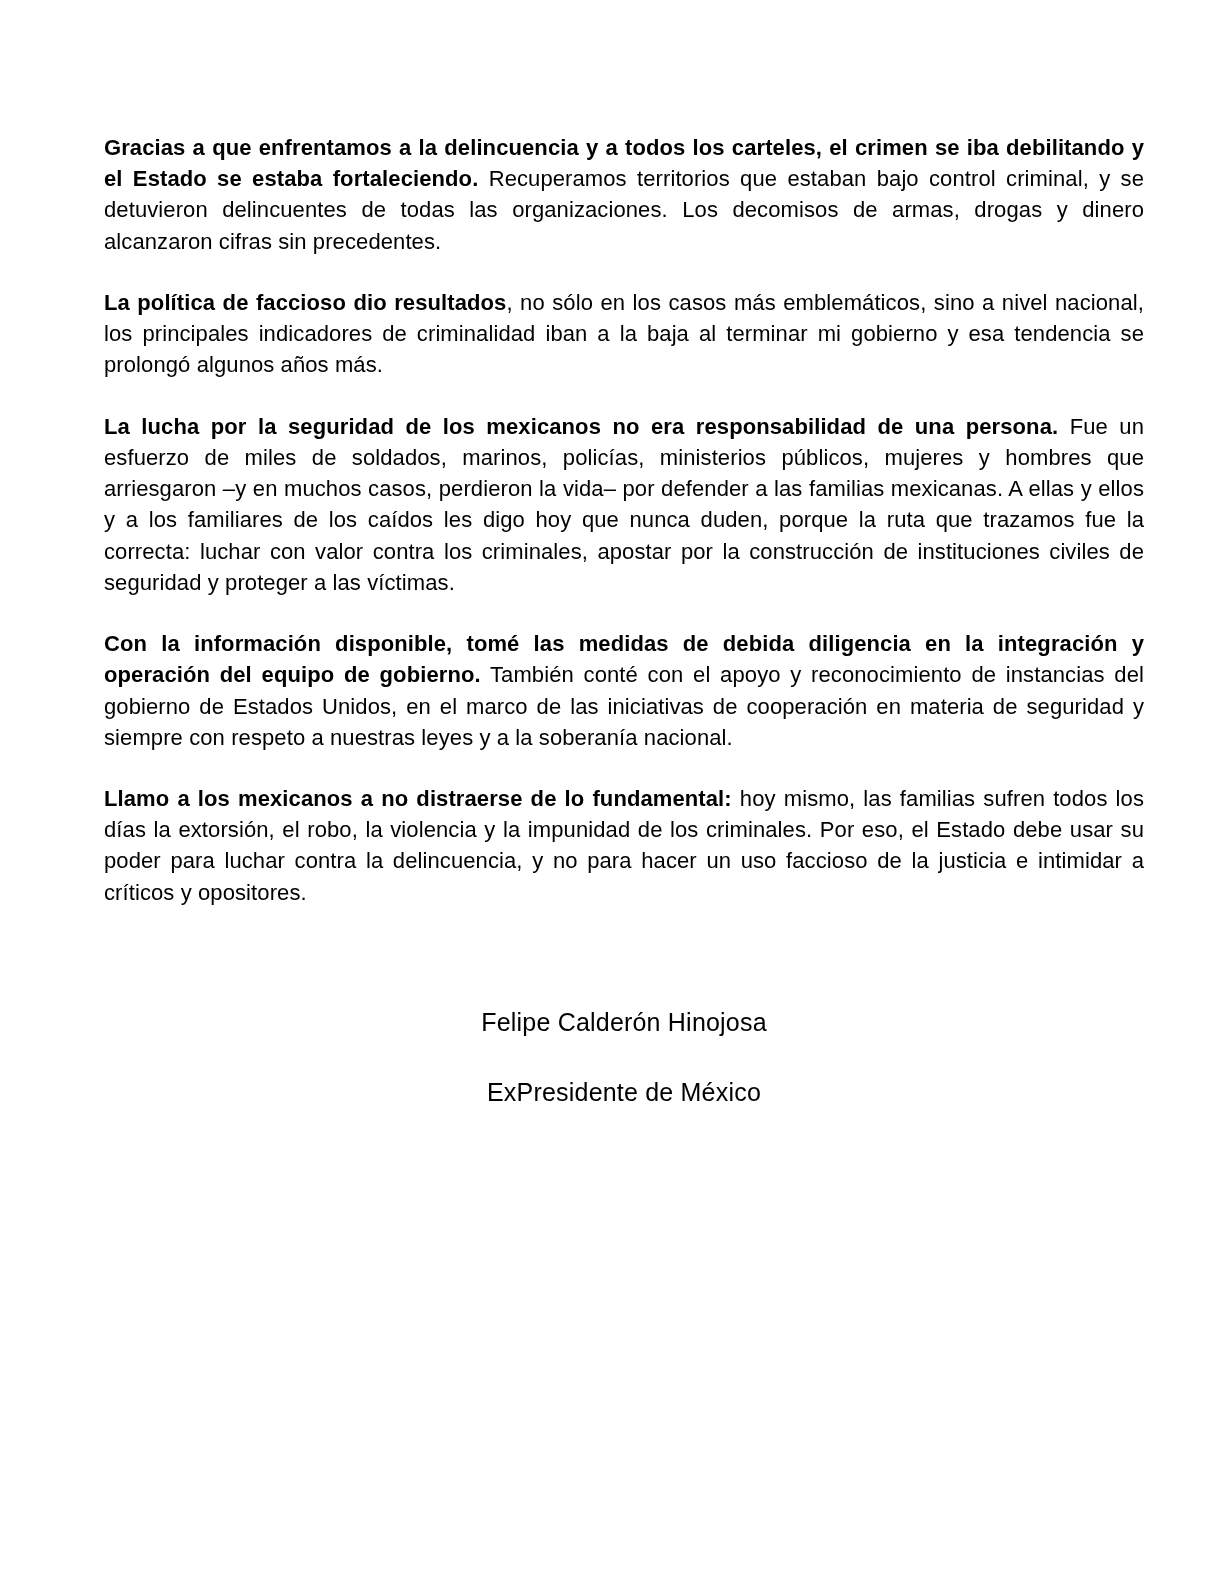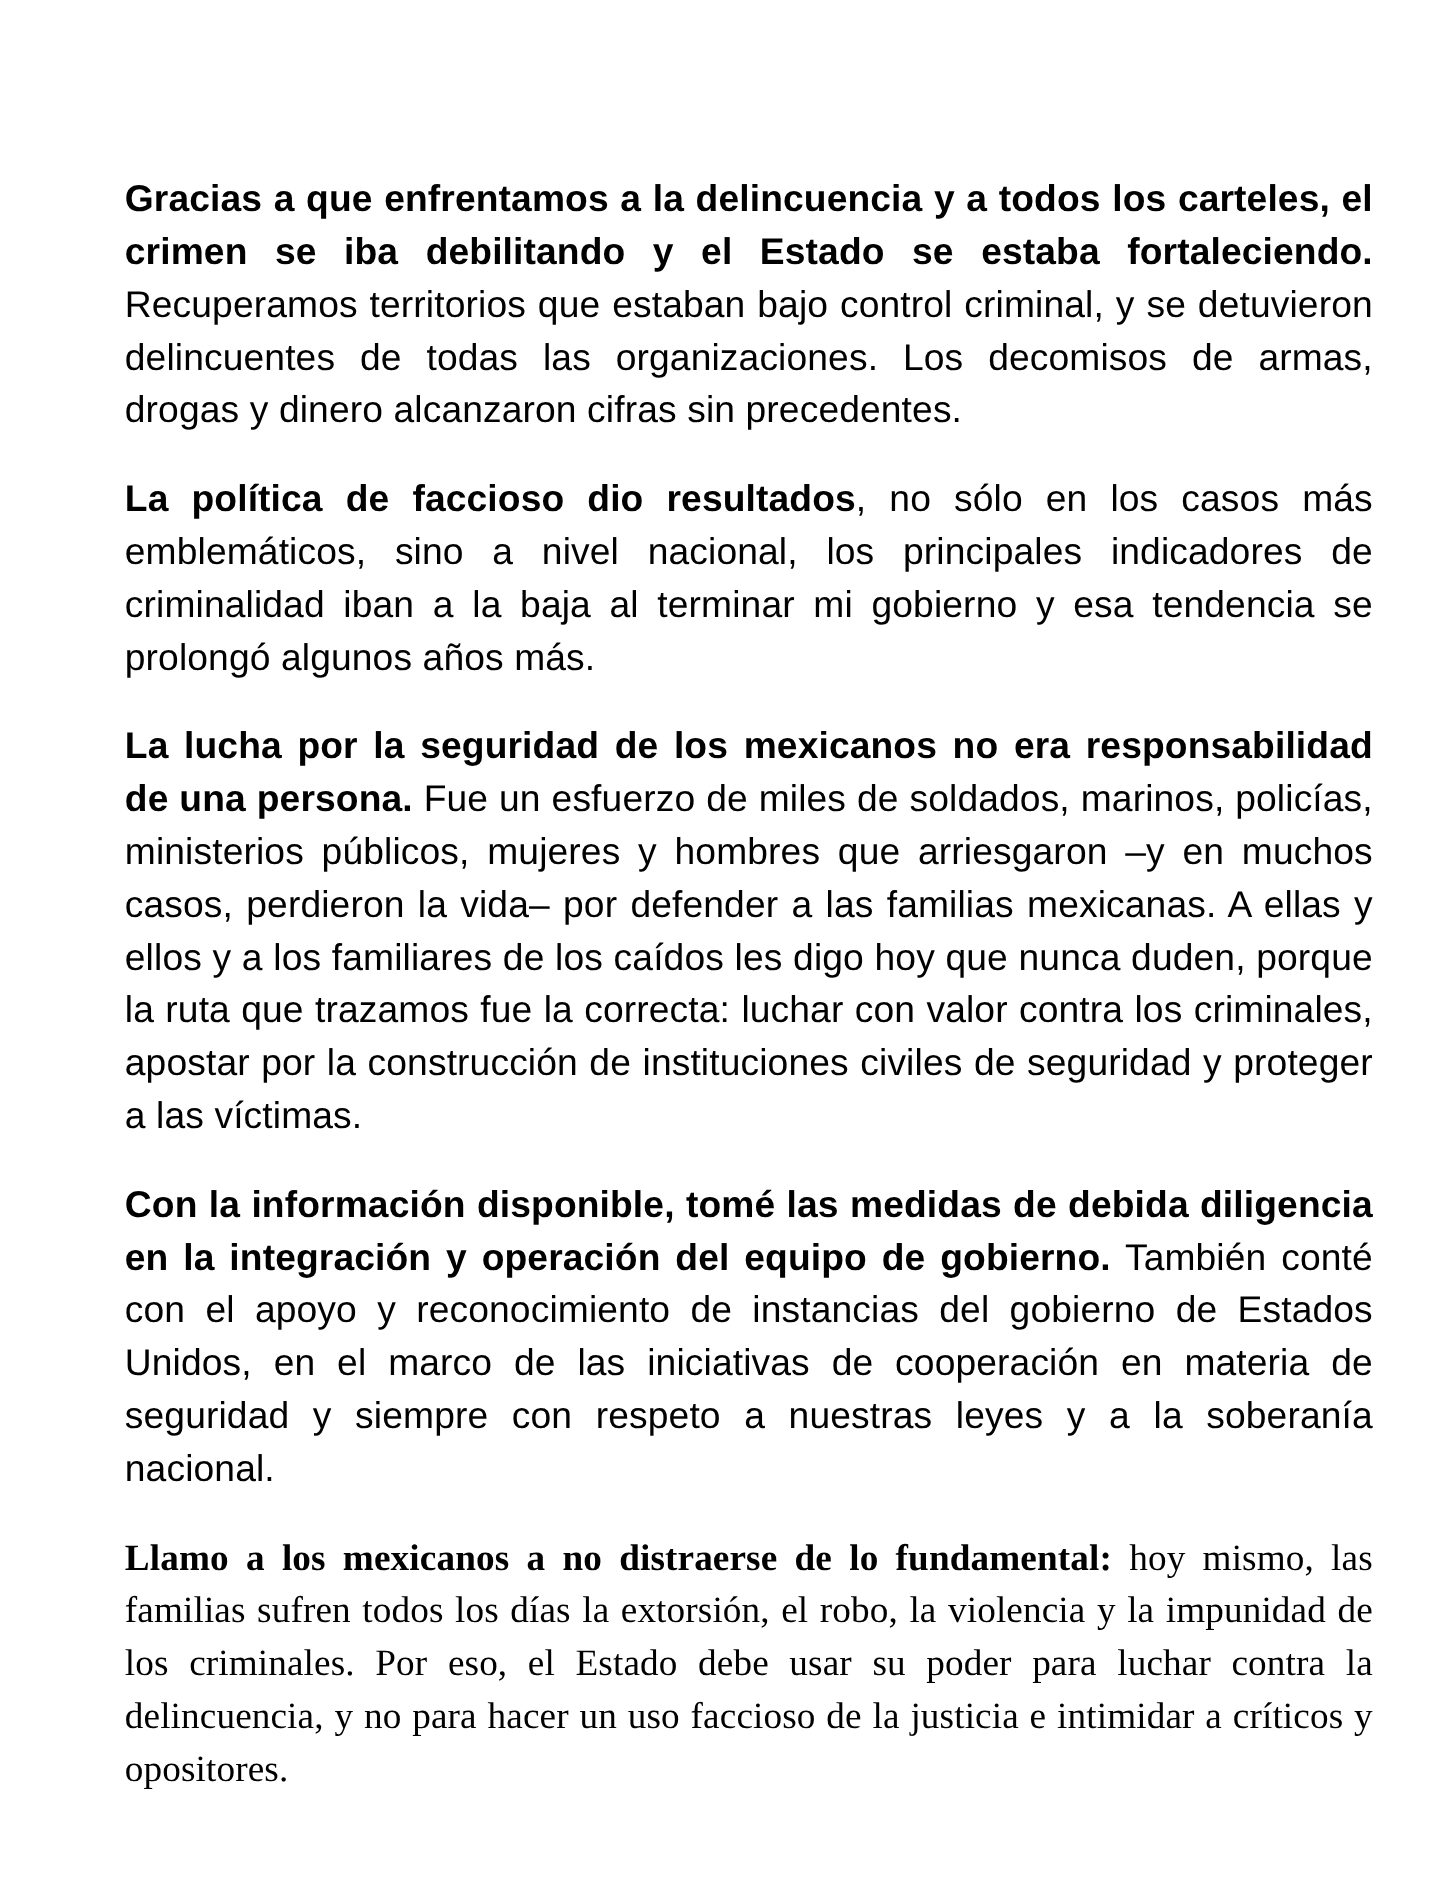--- a/index.html
+++ b/index.html
@@ -19,30 +19,29 @@
     width: 1210px;
     height: 1570px;
     padding: 132px 104px 0 104px;
     background: #ffffff;
     position: relative;
   }
   .doc-body {
     width: 1040px;
   }
   p.para {
-    margin: 12px 0 30px 0;
-    font-size: 31px;
+    margin: 0 0 30px 0;
+    font-size: 22px;
     line-height: 1.42;
     text-align: justify;
     text-justify: inter-word;
     letter-spacing: 0.1px;
   }
   p.para:last-of-type {
     margin-bottom: 0;
-    font-family: Liberation Serif, serif;
   }
   .lead {
     font-weight: bold;
   }
   .signature-block {
     margin-top: 96px;
     text-align: center;
     width: 1040px;
   }
   .signature-line {
@@ -64,15 +63,19 @@
     <p class="para"><span class="lead">Gracias a que enfrentamos a la delincuencia y a todos los carteles,  el crimen se iba debilitando y el Estado se estaba fortaleciendo.</span><span> Recuperamos territorios que estaban bajo control criminal, y se detuvieron delincuentes de todas las organizaciones. Los decomisos de armas, drogas y dinero alcanzaron cifras sin precedentes.</span></p>
 
     <p class="para"><span class="lead">La política de faccioso dio resultados</span><span>, no sólo en los casos más emblemáticos, sino a nivel nacional, los principales indicadores de criminalidad iban a la baja al terminar mi gobierno y esa tendencia se prolongó algunos años más.</span></p>
 
     <p class="para"><span class="lead">La lucha por la seguridad de los mexicanos no era responsabilidad de una persona.</span><span> Fue un esfuerzo de miles de soldados, marinos, policías, ministerios públicos, mujeres y hombres que arriesgaron –y en muchos casos, perdieron la vida– por defender a las familias mexicanas. A ellas y ellos y a los familiares de los caídos les digo hoy que nunca duden, porque la ruta que trazamos fue la correcta: luchar con valor contra los criminales, apostar por la construcción de instituciones civiles de seguridad y proteger a las víctimas.</span></p>
 
     <p class="para"><span class="lead">Con la información disponible, tomé las medidas de debida diligencia en la integración y operación del equipo de gobierno.</span><span> También conté con el apoyo y reconocimiento de instancias del gobierno de Estados Unidos, en el marco de las iniciativas de cooperación en materia de seguridad y siempre con respeto a nuestras leyes y a la soberanía nacional.</span></p>
 
     <p class="para"><span class="lead">Llamo a los mexicanos a no distraerse de lo fundamental:</span><span> hoy mismo, las familias sufren todos los días la extorsión, el robo, la violencia y la impunidad de los criminales. Por eso, el Estado debe usar su poder para luchar contra la delincuencia, y no para hacer un uso faccioso de la justicia e intimidar a críticos y opositores.</span></p>
 
+    <div class="signature-block">
+      <div class="signature-line">Felipe Calderón Hinojosa</div>
+      <div class="signature-line">ExPresidente de México</div>
+    </div>
 
   </div>
 </div>
 
 </body></html>

